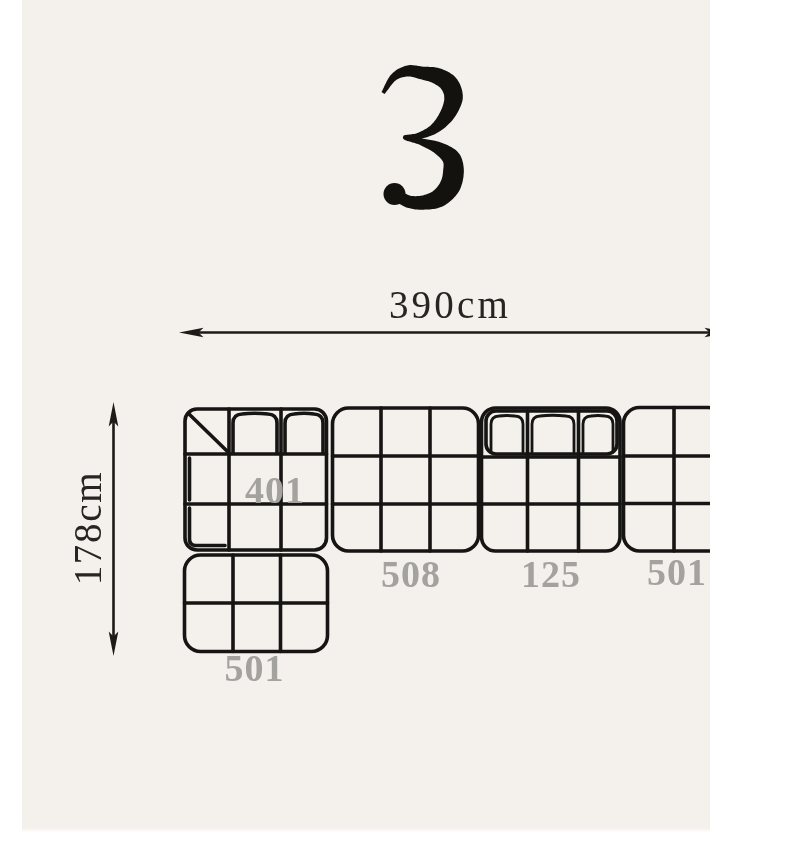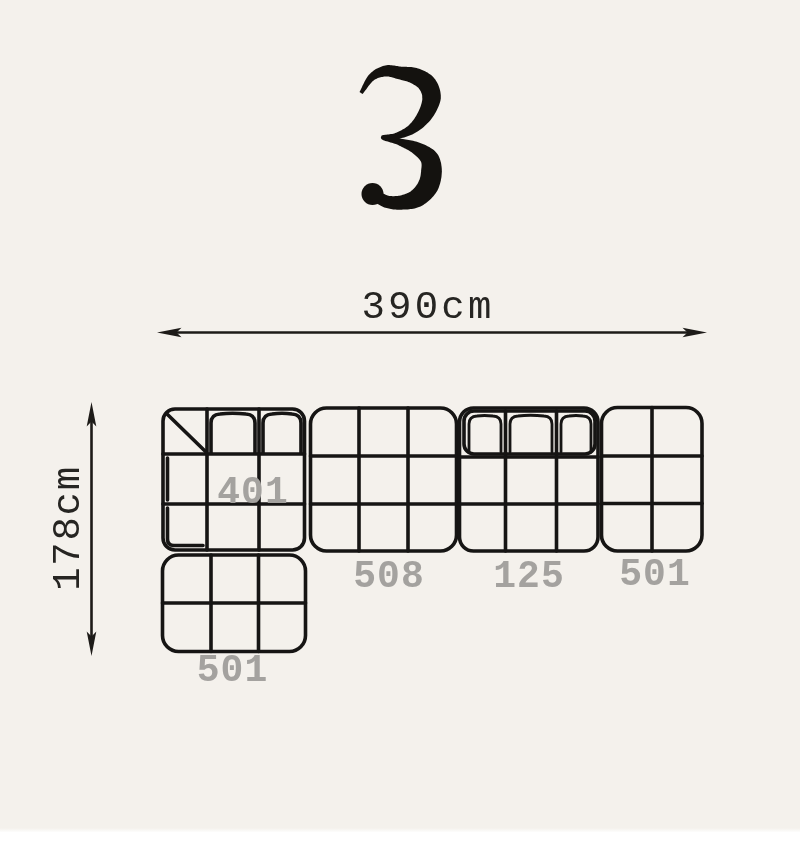--- a/index.html
+++ b/index.html
@@ -1,17 +1,17 @@
 <!DOCTYPE html>
 <html><head>
 <meta charset="utf-8">
 <style>
 html,body{margin:0;padding:0;background:#ffffff;}
-.page{position:relative;width:800px;height:863px;background:#ffffff;overflow:hidden;
-      font-family:Liberation Mono, monospace;}
+.page{position:relative;width:688px;height:863px;background:#ffffff;overflow:hidden;
+      font-family:Liberation Serif, serif;margin-left:22px;}
 .panel{position:absolute;left:0;top:0;width:800px;height:832px;background:linear-gradient(#f4f1ec 828px,#fdfdfc 832px);}
 svg{position:absolute;left:0;top:0;display:block;filter:blur(0.35px);}
 </style>
 </head>
 <body>
 <div class="page">
   <div class="panel"></div>
   <svg width="800" height="863" viewBox="0 0 800 863">
 
     <path d="M362.5,94.0 363.4,92.9 364.3,91.7 365.2,90.5 366.1,89.4 367.0,88.2 367.8,87.0 368.7,85.8 369.6,84.7 370.4,83.7 371.3,82.7 372.1,81.8 372.9,81.1 373.7,80.4 374.5,79.8 375.3,79.3 376.2,78.9 377.0,78.4 377.9,78.1 378.8,77.8 379.7,77.5 380.6,77.2 381.5,77.0 382.4,76.9 383.3,76.7 384.2,76.6 385.0,76.6 385.9,76.6 386.7,76.6 387.4,76.5 388.0,76.6 388.7,76.6 389.4,76.8 390.1,76.9 390.9,77.1 391.7,77.3 392.6,77.6 393.5,77.8 394.5,78.1 395.5,78.4 396.6,78.7 397.7,79.0 398.9,79.3 400.0,79.6 401.2,79.9 402.3,80.2 403.3,80.5 404.4,80.8 405.5,81.0 406.5,81.3 407.4,81.6 408.3,81.9 409.2,82.2 410.0,82.6 410.7,82.9 411.3,83.2 412.0,83.6 412.7,84.0 413.5,84.4 414.3,84.9 415.0,85.3 415.7,85.8 416.4,86.3 417.0,86.7 417.6,87.2 418.1,87.6 418.5,88.1 418.9,88.5 419.2,88.9 419.4,89.3 419.6,89.6 419.9,90.1 420.2,90.6 420.6,91.1 420.9,91.7 421.1,92.3 421.4,92.9 421.6,93.5 421.8,94.1 422.0,94.7 422.1,95.2 422.2,95.8 422.2,96.4 422.2,96.9 422.2,97.4 422.3,98.0 422.3,98.7 422.3,99.5 422.2,100.3 422.0,101.3 421.8,102.3 421.5,103.4 421.2,104.5 420.9,105.6 420.5,106.7 420.1,107.8 419.6,108.9 419.1,110.0 418.7,111.0 418.2,112.0 417.7,113.1 417.1,114.1 416.5,115.2 415.9,116.3 415.2,117.3 414.5,118.4 413.8,119.4 413.0,120.4 412.2,121.4 411.5,122.4 410.7,123.3 409.9,124.1 409.1,124.9 408.3,125.7 407.4,126.4 406.5,127.1 405.6,127.7 404.6,128.4 403.6,129.0 402.5,129.6 401.5,130.2 400.4,130.7 399.3,131.2 398.3,131.7 397.2,132.2 396.2,132.7 395.2,133.1 394.3,133.4 393.3,133.7 392.1,133.9 390.9,134.1 389.7,134.3 388.4,134.4 387.2,134.5 386.1,134.7 385.0,134.8 384.0,134.9 383.2,135.1 382.4,135.3 381.4,135.8 380.8,138.1 381.7,139.3 382.5,139.8 383.3,140.2 384.2,140.5 385.3,140.9 386.5,141.3 387.8,141.6 389.1,142.0 390.5,142.4 391.9,142.8 393.3,143.3 394.7,143.7 395.9,144.1 397.1,144.6 398.2,145.1 399.4,145.7 400.7,146.3 401.9,146.9 403.2,147.6 404.4,148.2 405.7,148.8 406.9,149.5 408.1,150.1 409.2,150.8 410.3,151.5 411.3,152.1 412.2,152.8 413.1,153.5 414.0,154.2 414.9,155.0 415.8,155.7 416.6,156.5 417.5,157.3 418.2,158.0 418.9,158.8 419.5,159.5 420.1,160.3 420.5,161.0 420.9,161.6 421.2,162.2 421.3,162.7 421.4,163.1 421.5,163.4 421.5,163.7 421.5,164.0 421.6,164.4 421.6,164.7 421.6,165.2 421.6,165.6 421.6,166.2 421.5,166.8 421.5,167.4 421.4,168.1 421.3,168.9 421.2,169.7 421.1,170.6 421.1,171.4 421.0,172.2 420.9,173.1 420.8,173.9 420.7,174.7 420.6,175.6 420.4,176.4 420.2,177.2 420.0,178.0 419.8,178.7 419.6,179.4 419.3,180.0 419.1,180.6 418.8,181.1 418.6,181.7 418.2,182.4 417.9,183.1 417.5,183.9 417.0,184.6 416.5,185.3 416.0,186.1 415.4,186.8 414.9,187.4 414.3,188.1 413.7,188.7 413.1,189.3 412.6,189.8 412.1,190.2 411.6,190.6 411.1,191.1 410.6,191.5 409.9,191.9 409.2,192.3 408.4,192.7 407.6,193.1 406.7,193.5 405.8,193.8 404.8,194.2 403.9,194.5 402.9,194.8 402.0,195.1 401.0,195.4 400.2,195.5 399.3,195.7 398.5,195.8 397.6,195.9 396.7,196.0 395.9,196.1 395.0,196.1 394.2,196.2 393.3,196.2 392.5,196.2 391.7,196.1 390.9,196.1 390.1,196.0 389.4,196.0 388.8,195.8 388.2,195.7 387.6,195.5 387.0,195.3 386.4,195.1 385.8,194.8 385.1,194.5 384.4,194.1 383.7,193.8 382.9,193.4 382.1,193.0 381.2,192.5 380.3,192.1 379.5,191.8 374.5,202.2 375.2,202.6 375.9,203.0 376.5,203.3 377.2,203.8 378.0,204.2 378.7,204.6 379.5,205.1 380.4,205.6 381.3,206.0 382.3,206.5 383.3,206.9 384.3,207.4 385.5,207.7 386.6,208.0 387.7,208.3 388.8,208.6 389.9,208.8 391.0,209.1 392.2,209.2 393.3,209.4 394.5,209.5 395.7,209.6 396.9,209.7 398.1,209.8 399.3,209.8 400.5,209.8 401.7,209.7 403.0,209.6 404.1,209.6 405.3,209.6 406.5,209.5 407.8,209.4 409.1,209.3 410.5,209.1 411.8,209.0 413.2,208.7 414.6,208.4 416.1,208.0 417.5,207.6 419.0,207.1 420.5,206.5 421.9,205.8 423.3,205.0 424.5,204.1 425.8,203.3 427.0,202.3 428.2,201.3 429.4,200.3 430.5,199.3 431.5,198.2 432.6,197.0 433.6,195.9 434.5,194.7 435.5,193.5 436.3,192.2 437.2,190.9 437.9,189.5 438.6,188.0 439.1,186.5 439.6,185.1 440.1,183.6 440.4,182.2 440.8,180.7 441.0,179.3 441.3,177.9 441.5,176.6 441.6,175.2 441.7,173.9 441.8,172.6 441.9,171.4 441.8,170.3 441.8,169.1 441.7,167.9 441.6,166.7 441.4,165.4 441.2,164.1 441.0,162.7 440.6,161.4 440.2,159.9 439.7,158.5 439.1,157.1 438.4,155.6 437.6,154.2 436.6,152.9 435.5,151.7 434.3,150.6 433.1,149.6 431.9,148.7 430.6,147.9 429.3,147.1 428.0,146.4 426.7,145.7 425.4,145.1 424.1,144.5 422.8,144.0 421.5,143.5 420.2,143.0 418.9,142.5 417.5,142.0 416.0,141.6 414.6,141.2 413.1,140.8 411.6,140.5 410.1,140.2 408.7,139.9 407.2,139.7 405.7,139.4 404.3,139.2 402.9,139.0 401.5,138.8 400.2,138.6 398.9,138.4 397.6,138.1 396.1,137.9 394.7,137.6 393.2,137.4 391.7,137.1 390.2,136.9 388.8,136.7 387.5,136.6 386.3,136.4 385.3,136.3 384.5,136.1 383.9,136.1 383.7,136.1 384.2,136.9 383.7,138.8 383.4,139.1 383.7,139.2 384.3,139.2 385.2,139.2 386.2,139.3 387.4,139.3 388.6,139.4 389.9,139.4 391.3,139.4 392.7,139.4 394.1,139.3 395.5,139.1 396.8,138.9 398.0,138.7 399.2,138.5 400.4,138.3 401.6,138.0 402.9,137.7 404.2,137.4 405.5,137.0 406.9,136.6 408.2,136.1 409.6,135.6 410.9,135.1 412.3,134.5 413.6,133.8 414.9,133.1 416.2,132.3 417.5,131.5 418.7,130.7 420.0,129.8 421.2,128.9 422.5,127.9 423.7,126.9 424.9,125.8 426.0,124.8 427.2,123.6 428.3,122.5 429.3,121.4 430.4,120.2 431.3,119.0 432.2,117.8 433.1,116.5 434.0,115.2 434.8,113.8 435.6,112.5 436.4,111.0 437.1,109.6 437.8,108.1 438.5,106.6 439.1,105.1 439.6,103.5 440.1,101.9 440.5,100.3 440.8,98.6 440.8,96.9 440.8,95.2 440.6,93.6 440.4,92.0 440.1,90.4 439.7,88.9 439.2,87.4 438.7,86.0 438.1,84.6 437.5,83.3 436.8,82.0 436.0,80.8 435.3,79.6 434.4,78.4 433.4,77.2 432.2,76.1 431.1,75.1 429.9,74.2 428.7,73.4 427.5,72.6 426.3,71.9 425.1,71.3 423.9,70.7 422.7,70.2 421.5,69.7 420.4,69.2 419.2,68.8 418.0,68.4 416.7,68.0 415.3,67.7 413.9,67.4 412.6,67.3 411.3,67.1 410.0,67.0 408.8,66.9 407.6,66.9 406.4,66.8 405.3,66.8 404.1,66.8 403.1,66.7 402.1,66.7 401.1,66.7 400.2,66.6 399.3,66.5 398.3,66.3 397.4,66.1 396.3,65.9 395.3,65.7 394.1,65.6 393.0,65.4 391.8,65.3 390.6,65.2 389.3,65.1 388.0,65.1 386.6,65.3 385.3,65.4 384.1,65.8 382.9,66.1 381.7,66.5 380.6,66.9 379.4,67.4 378.2,67.9 377.1,68.5 375.9,69.1 374.8,69.8 373.7,70.6 372.6,71.4 371.5,72.2 370.5,73.2 369.5,74.2 368.5,75.3 367.6,76.5 366.8,77.7 366.0,79.0 365.3,80.2 364.6,81.6 363.9,82.9 363.3,84.2 362.6,85.6 362.0,86.9 361.4,88.2 360.8,89.5 360.2,90.8 359.5,92.0Z" fill="#14120f"></path>

